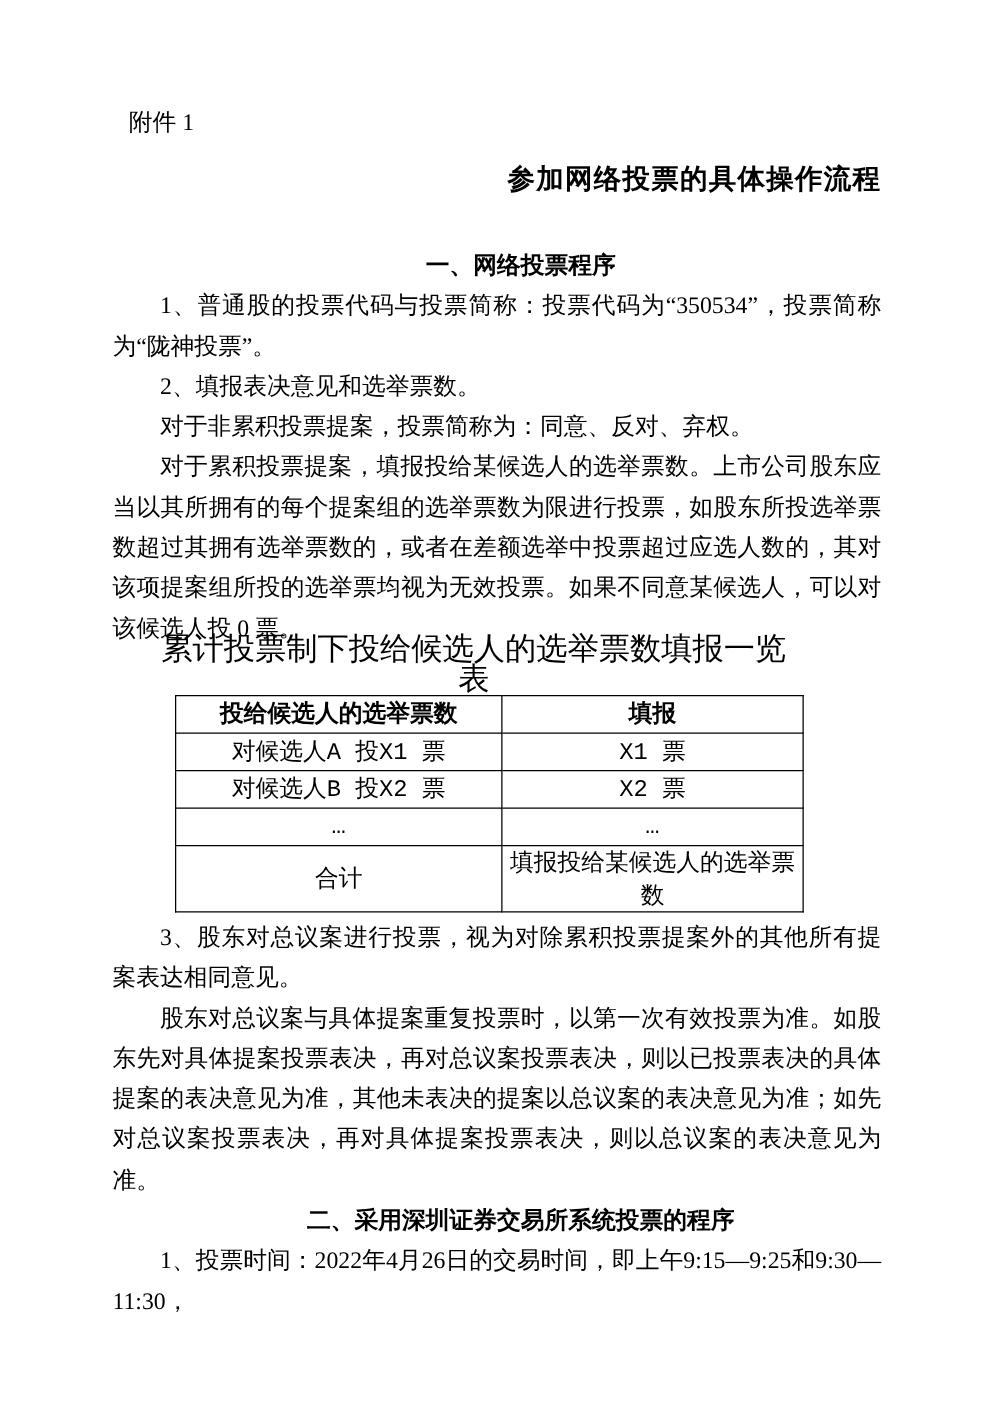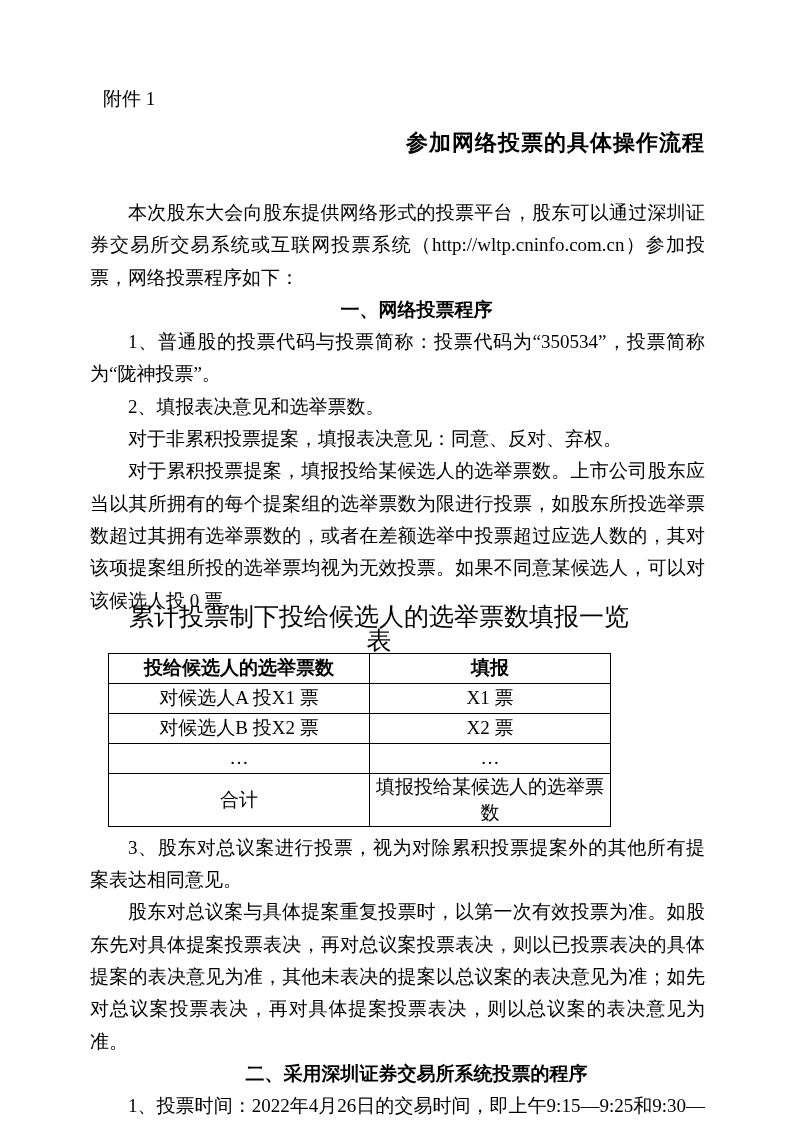--- a/index.html
+++ b/index.html
@@ -47,21 +47,22 @@
     width: 502px;
     font-size: 25px;
     line-height: 24px;
     text-align: center;
   }
 
   .vote-table {
     border-collapse: collapse;
     table-layout: fixed;
     width: 502px;
-    margin: 0 0 5px 18px;
+    margin: 0 0 5px 50px;
+    font-family: Liberation Mono, monospace;
   }
   .vote-table th, .vote-table td {
     border: 1px solid #000000;
     height: 30px;
     padding: 0 4px;
     text-align: center;
     vertical-align: middle;
     font-size: 19px;
     font-weight: normal;
   }
@@ -69,29 +70,28 @@
 </style>
 </head>
 <body>
 
 <div class="page">
 
   <div class="attachment-label">附件 1</div>
 
   <h1 class="doc-title">参加网络投票的具体操作流程</h1>
 
-  <p class="para">本次股东大会向股东提供网络形式的投票平台，股东可以通过深圳证券交易所交易系统或互联网投票系统（http://wltp.cninfo.com.cn）参加投票，网络投票程序如下：</p>
 
   <p class="para bold">一、网络投票程序</p>
 
   <p class="para">1、普通股的投票代码与投票简称：投票代码为“350534”，投票简称为“陇神投票”。</p>
 
   <p class="para">2、填报表决意见和选举票数。</p>
 
-  <p class="para">对于非累积投票提案，填报表决意见：同意、反对、弃权。</p>
+  <p class="para">对于非累积投票提案，投票简称为：同意、反对、弃权。</p>
 
   <p class="para">对于累积投票提案，填报投给某候选人的选举票数。上市公司股东应当以其所拥有的每个提案组的选举票数为限进行投票，如股东所投选举票数超过其拥有选举票数的，或者在差额选举中投票超过应选人数的，其对该项提案组所投的选举票均视为无效投票。如果不同意某候选人，可以对该候选人投 0 票。</p>
 
   <div class="table-caption">累计投票制下投给候选人的选举票数填报一览表</div>
 
   <table class="vote-table">
     <colgroup>
       <col style="width:261px">
       <col style="width:241px">
     </colgroup>

